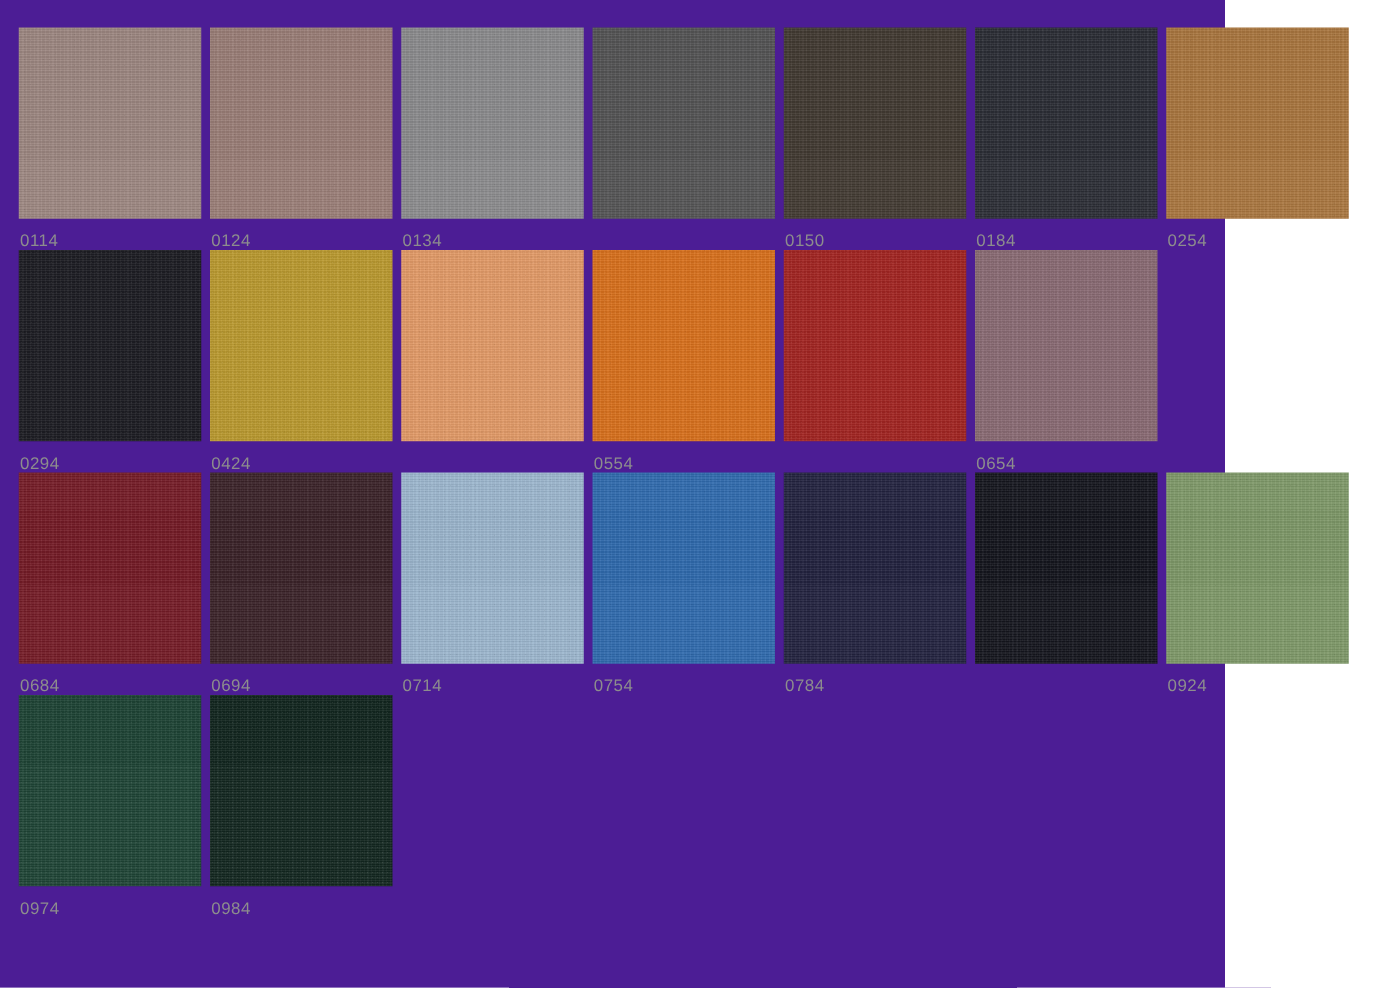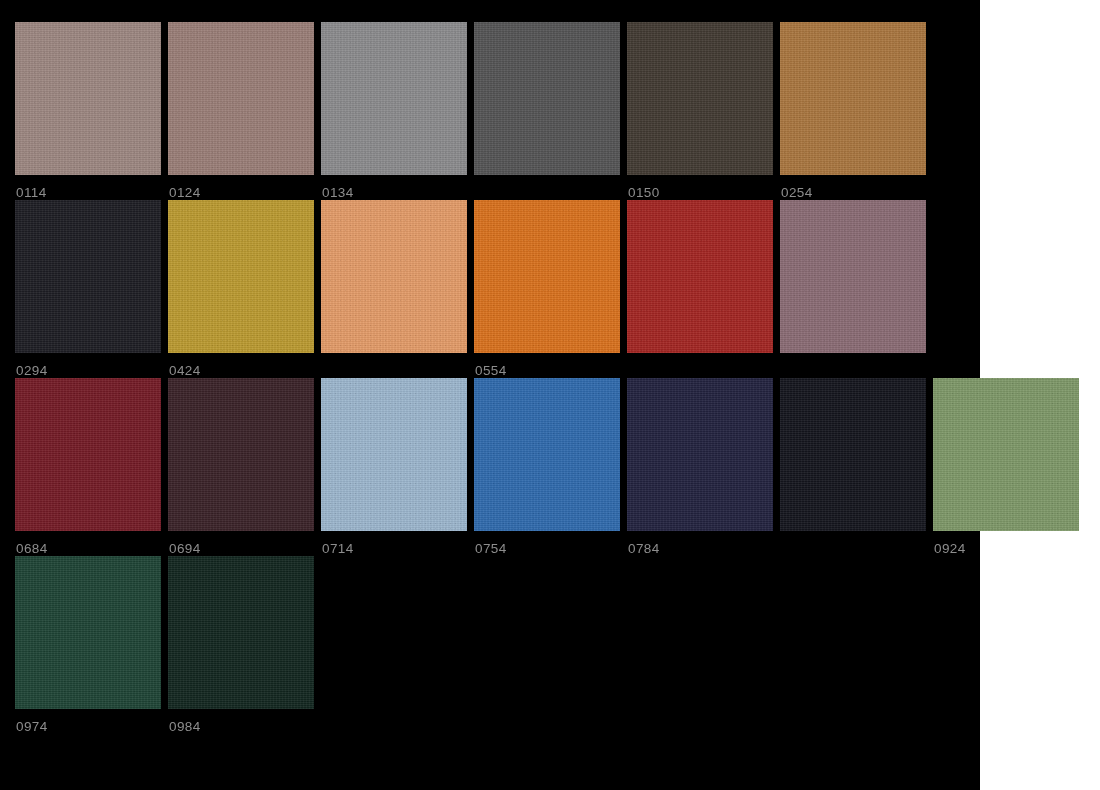--- a/index.html
+++ b/index.html
@@ -14,21 +14,21 @@
     height: 790px;
     overflow: hidden;
     font-family: "Liberation Sans", "DejaVu Sans", sans-serif;
     -webkit-font-smoothing: antialiased;
   }
 
   #swatch-board {
     position: relative;
     width: 980px;
     height: 790px;
-    background: #000000;
+    background: #4c1d95;
     padding: 22px 0 0 15px;
   }
 
   .swatch-row {
     display: flex;
     flex-direction: row;
     align-items: flex-start;
     height: 178px;
   }
 
@@ -112,20 +112,24 @@
         <div class="swatch-label">0134</div>
       </div>
       <div class="swatch-cell">
         <div class="swatch-chip" style="background-color: rgb(84, 84, 85);"></div>
       </div>
       <div class="swatch-cell">
         <div class="swatch-chip" style="background-color: rgb(66, 58, 50);"></div>
         <div class="swatch-label">0150</div>
       </div>
       <div class="swatch-cell">
+        <div class="swatch-chip" style="background-color: rgb(43, 45, 53);"></div>
+        <div class="swatch-label">0184</div>
+      </div>
+      <div class="swatch-cell">
         <div class="swatch-chip" style="background-color: rgb(169, 118, 63);"></div>
         <div class="swatch-label">0254</div>
       </div>
     </div>
     <div class="swatch-row">
       <div class="swatch-cell">
         <div class="swatch-chip" style="background-color: rgb(29, 29, 35);"></div>
         <div class="swatch-label">0294</div>
       </div>
       <div class="swatch-cell">
@@ -137,20 +141,21 @@
       </div>
       <div class="swatch-cell">
         <div class="swatch-chip" style="background-color: rgb(217, 113, 29);"></div>
         <div class="swatch-label">0554</div>
       </div>
       <div class="swatch-cell">
         <div class="swatch-chip" style="background-color: rgb(163, 37, 34);"></div>
       </div>
       <div class="swatch-cell">
         <div class="swatch-chip" style="background-color: rgb(138, 107, 116);"></div>
+        <div class="swatch-label">0654</div>
       </div>
     </div>
     <div class="swatch-row">
       <div class="swatch-cell">
         <div class="swatch-chip" style="background-color: rgb(116, 27, 38);"></div>
         <div class="swatch-label">0684</div>
       </div>
       <div class="swatch-cell">
         <div class="swatch-chip" style="background-color: rgb(58, 34, 40);"></div>
         <div class="swatch-label">0694</div>

